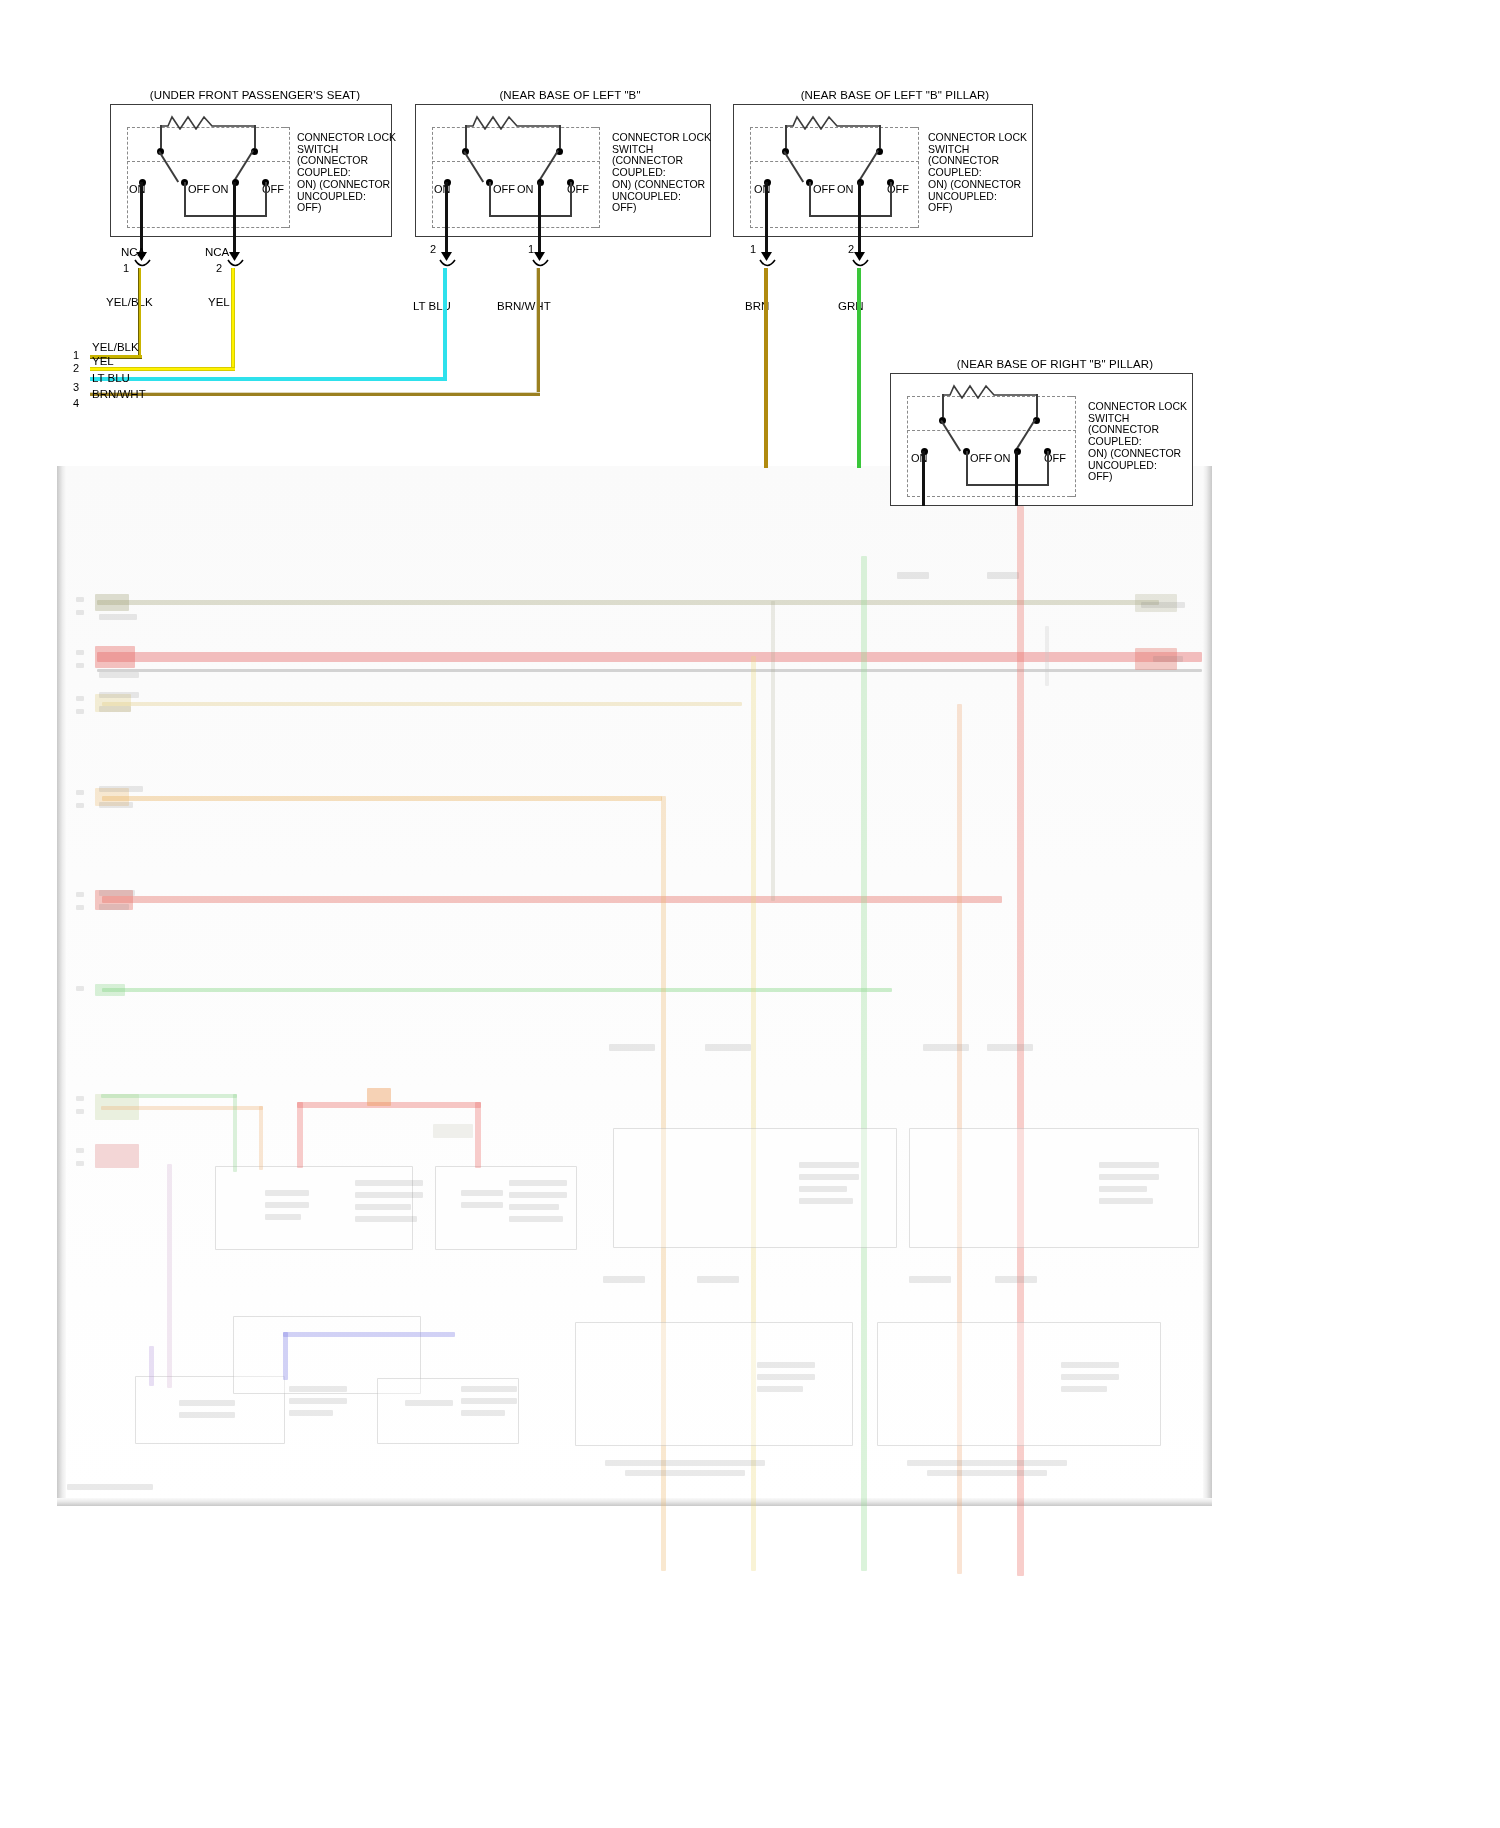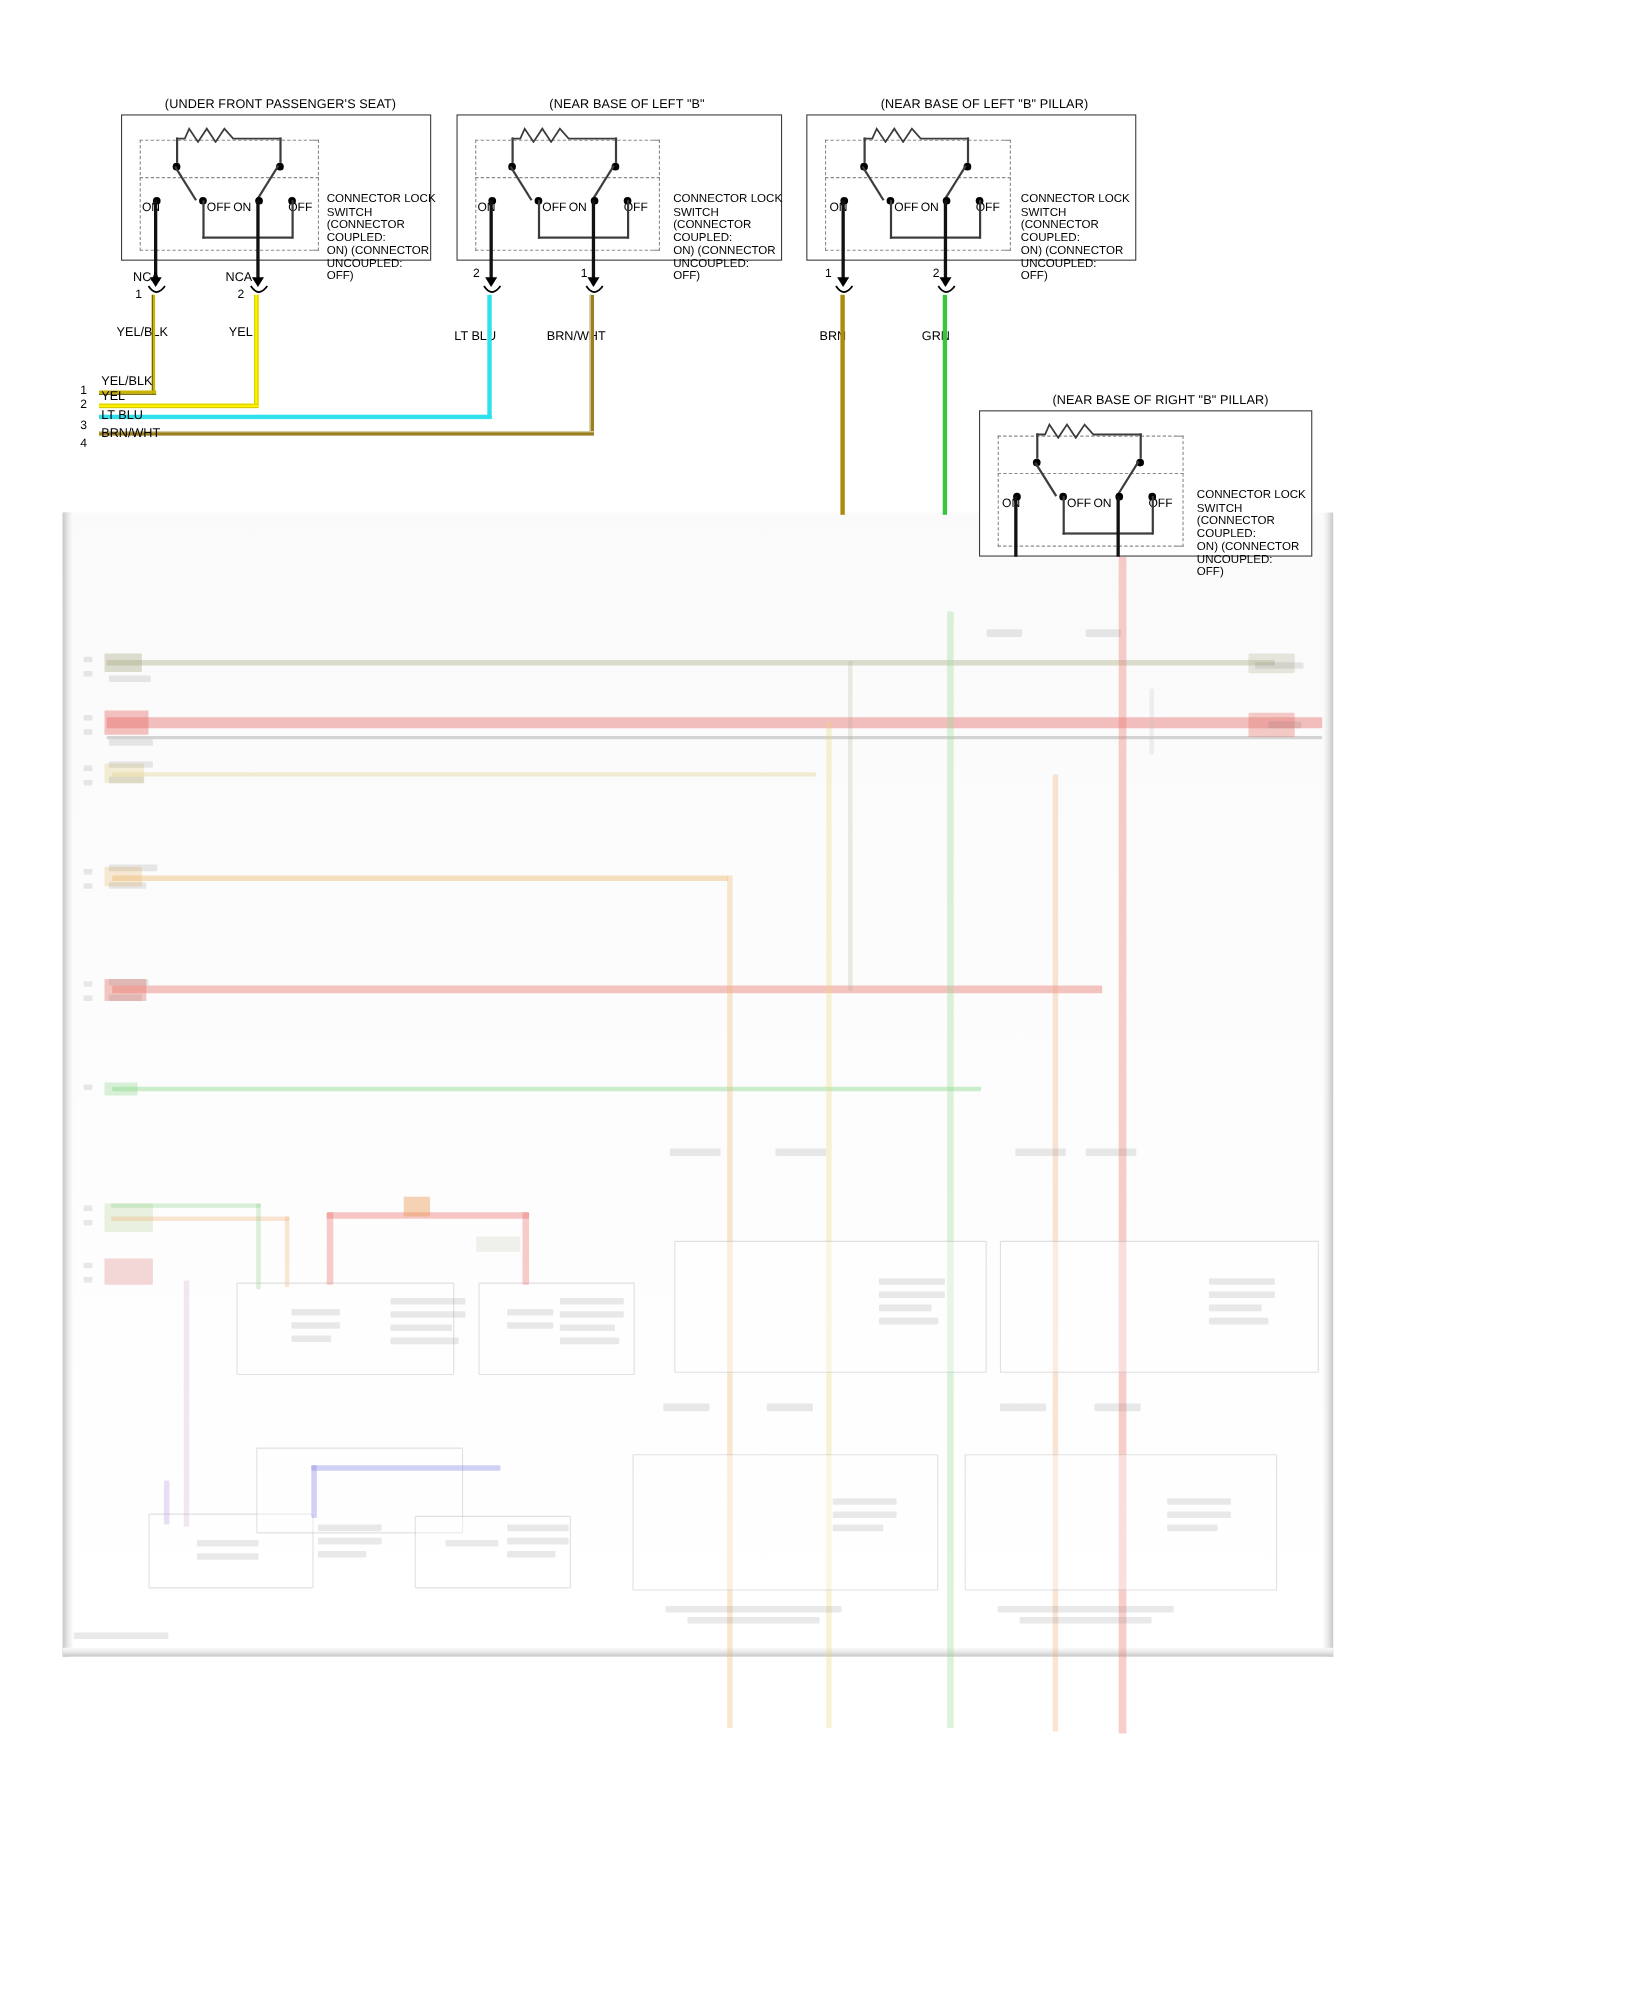--- a/index.html
+++ b/index.html
@@ -99,21 +99,20 @@
     position:absolute;
     border-top:1.5px dashed #8a8a8a;
   }
 
   .lk-txt{
     position:absolute;
     font-size:10.5px;
     line-height:11.7px;
     white-space:pre-line;
     color:#000;
-    margin-top:44px;
   }
 
   .wire-seg{position:absolute;background:#111;}
   .sw-line{position:absolute;background:#3c3c3c;transform-origin:0 0;}
   .node{
     position:absolute;
     width:7px;height:7px;border-radius:50%;
     background:#000;
   }
   .onoff{

